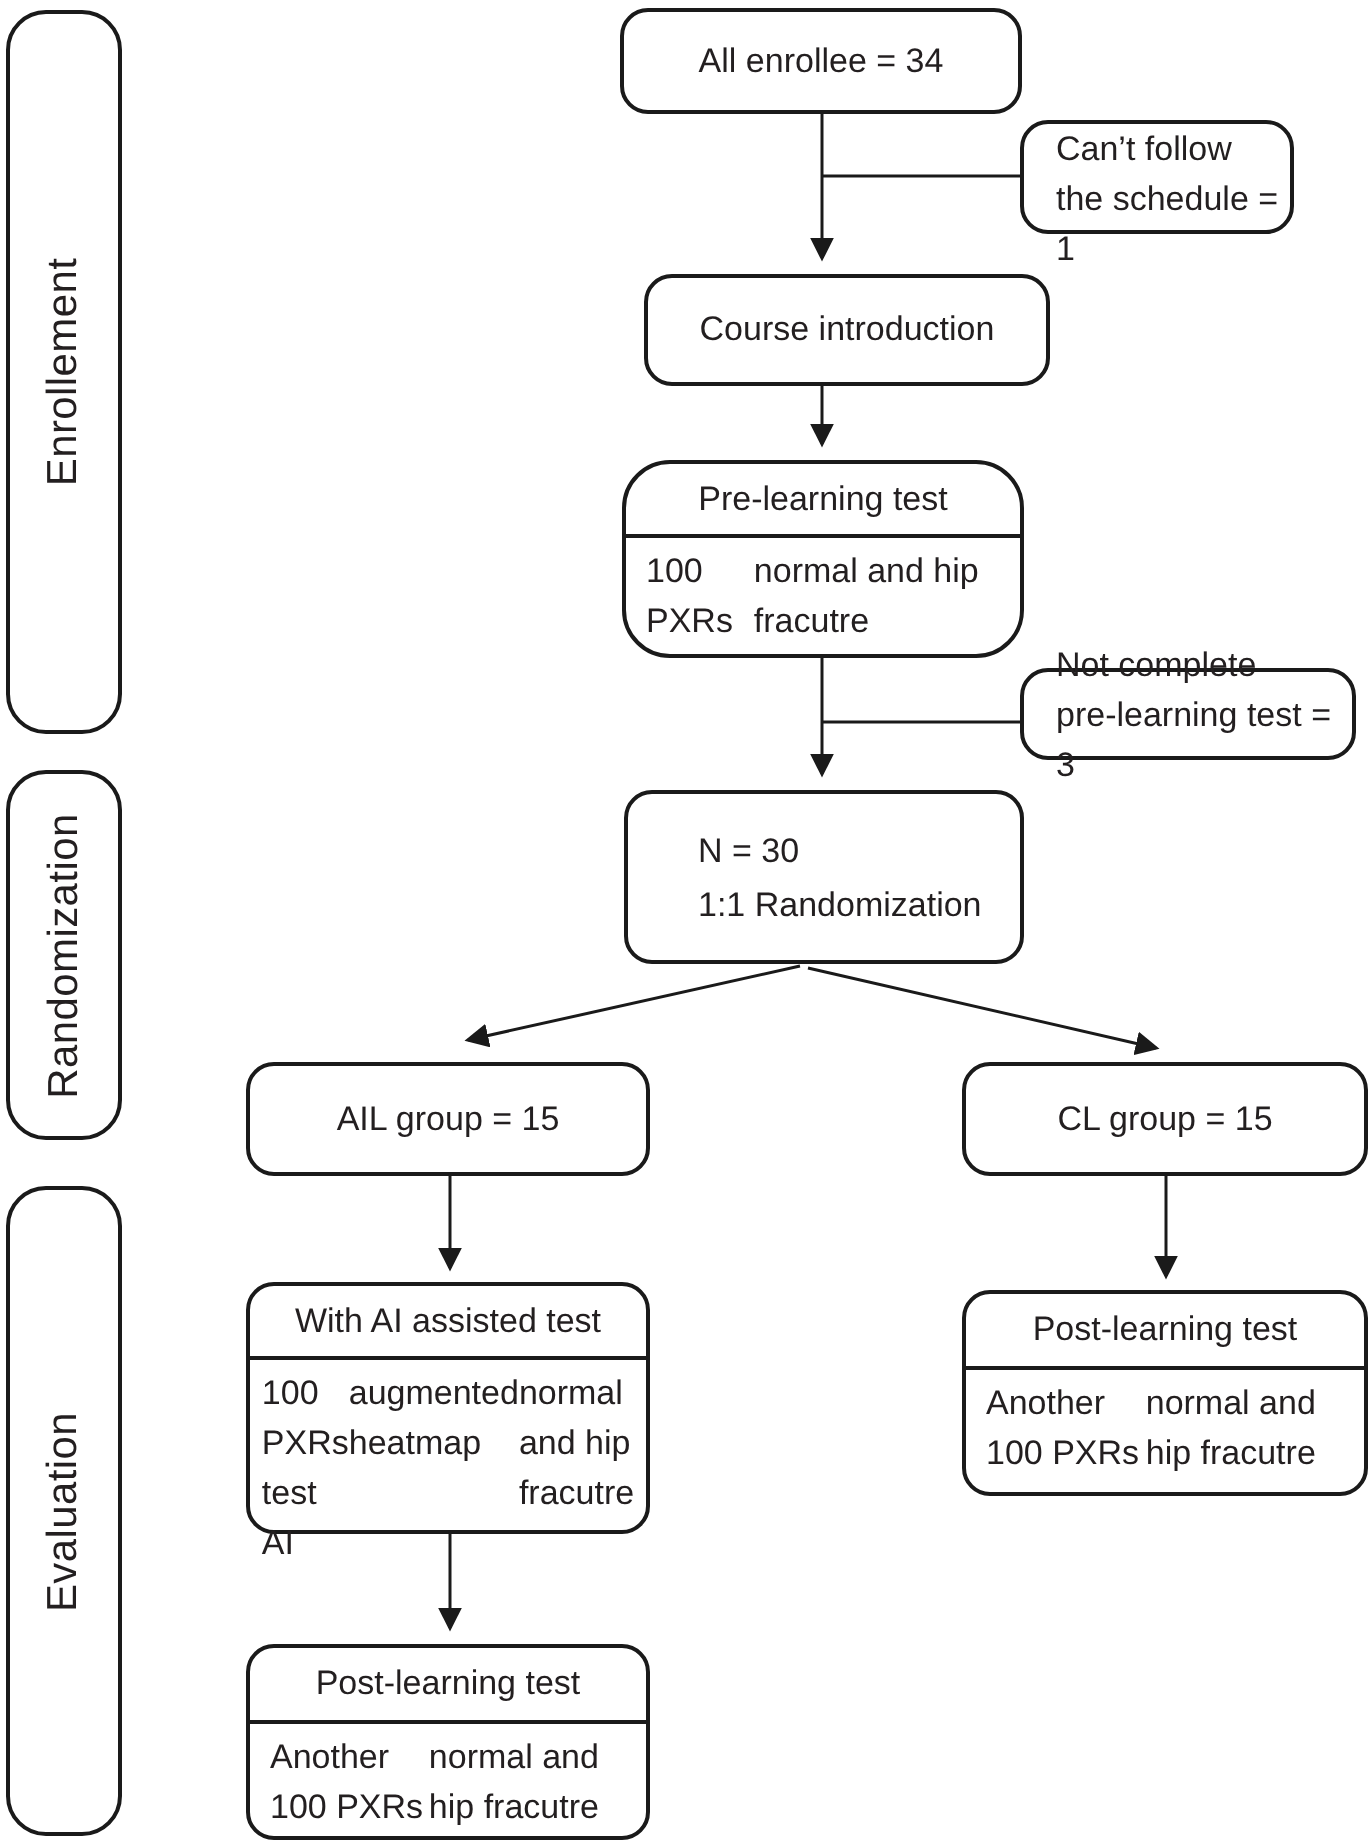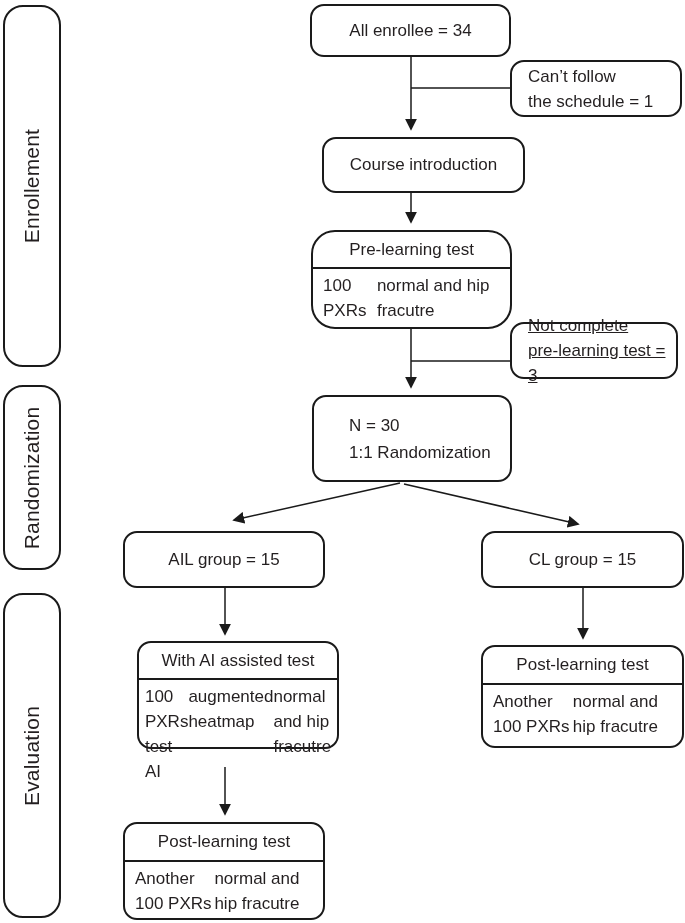--- a/index.html
+++ b/index.html
@@ -122,56 +122,56 @@
     <span class="vtext">Randomization</span>
   </div>
   <div class="sidebar-box" style="top:593px; height:325px;">
     <span class="vtext">Evaluation</span>
   </div>
 
   <div class="box center" style="left:310px; top:4px; width:201px; height:53px;">
     <span>All enrollee = 34</span>
   </div>
 
-  <div class="box side" style="left:510px; top:60px; width:172px; height:57px;">
+  <div class="box side" style="left:510px; top:60px; width:137px; height:57px;justify-content:space-between;">
     <div>Can’t follow</div>
     <div>the schedule = 1</div>
   </div>
 
   <div class="box center" style="left:310px; top:137px; width:203px; height:56px;margin-left:12px;">
     <span>Course introduction</span>
   </div>
 
   <div class="box split" style="left:311px; top:230px; width:201px; height:99px;border-radius:24px;">
     <div class="box-header" style="height:35px;">Pre-learning test</div>
     <div class="box-body">
       <div>100 PXRs</div>
       <div>normal and hip fracutre</div>
     </div>
   </div>
 
-  <div class="box side" style="left:510px; top:322px; width:168px; height:57px;text-decoration:underline;">
+  <div class="box side" style="left:510px; top:334px; width:168px; height:46px;">
     <div>Not complete</div>
     <div>pre-learning test = 3</div>
   </div>
 
   <div class="box multiline" style="left:312px; top:395px; width:200px; height:87px;">
     <div>N = 30</div>
     <div>1:1 Randomization</div>
   </div>
 
   <div class="box center" style="left:123px; top:531px; width:202px; height:57px;">
     <span>AIL group = 15</span>
   </div>
 
   <div class="box center" style="left:481px; top:531px; width:203px; height:57px;">
     <span>CL group = 15</span>
   </div>
 
-  <div class="box split" style="left:137px; top:641px; width:202px; height:108px;">
+  <div class="box split" style="left:123px; top:641px; width:202px; height:126px;">
     <div class="box-header" style="height:35px;">With AI assisted test</div>
     <div class="box-body">
       <div>100 PXRs test AI</div>
       <div>augmented heatmap</div>
       <div>normal and hip fracutre</div>
     </div>
   </div>
 
   <div class="box split" style="left:481px; top:645px; width:203px; height:103px;">
     <div class="box-header" style="height:36px;">Post-learning test</div>

